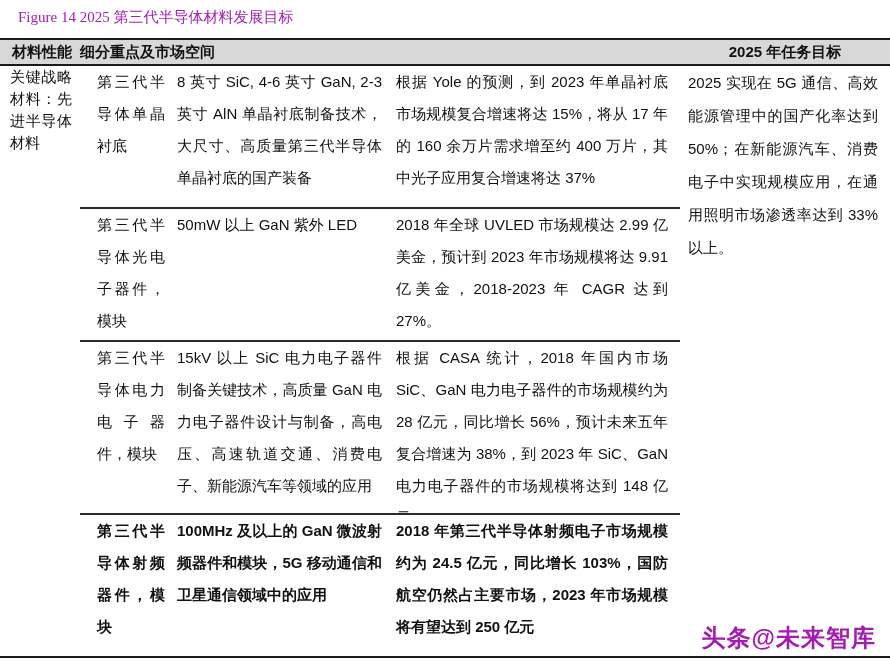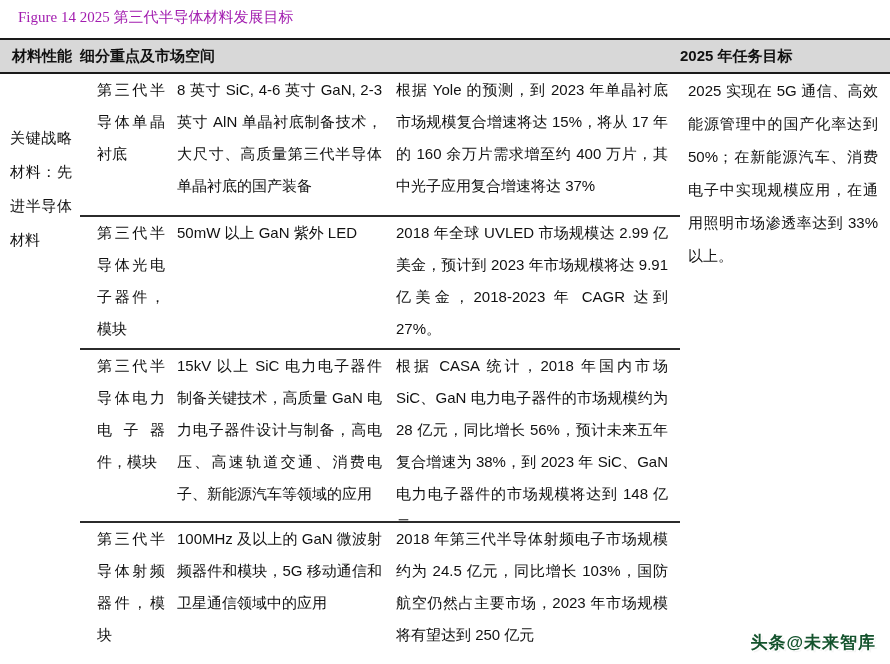--- a/index.html
+++ b/index.html
@@ -24,71 +24,71 @@
   }
   .table {
     position: absolute;
     left: 0;
     top: 38px;
     width: 890px;
   }
   .thead {
     display: grid;
     grid-template-columns: 80px 600px 210px;
-    height: 36px;
+    height: 28px;
     background: #d8d8d8;
     border-top: 2px solid #1a1a1a;
     border-bottom: 2px solid #1a1a1a;
     align-items: center;
     font-weight: bold;
     font-size: 15px;
   }
   .th-material { padding-left: 12px; text-align: left; }
   .th-detail  { }
-  .th-target  { text-align: left; }
+  .th-target  { text-align: center; }
   .tbody {
     display: grid;
     grid-template-columns: 80px 95px 215px 290px 210px;
     grid-template-rows: 143px 133px 173px 141px;
     border-bottom: 2px solid #1a1a1a;
     font-size: 15px;
   }
   .cell {
     display: flex;
     align-items: flex-start;
     overflow: hidden;
   }
   .cell .txt {
     width: 100%;
     text-align: justify;
     text-justify: inter-character;
     line-height: 32px;
   }
   .cat-cell { grid-column: 1; grid-row: 1 / span 5; }
-  .cat-cell .txt { padding: 0 8px 0 10px; line-height: 34px; margin-top: 47px; }
+  .cat-cell .txt { padding: 0 8px 0 10px; line-height: 22px; }
   .target-cell { grid-column: 5; grid-row: 1 / span 5; }
   .target-cell .txt { padding: 0 12px 0 8px; line-height: 33px; }
   .sub-cell { grid-column: 2; }
   .sub-cell .txt { padding: 0 10px 0 17px; }
   .focus-cell { grid-column: 3; }
   .focus-cell .txt { padding: 0 8px 0 2px; }
   .market-cell { grid-column: 4; }
   .market-cell .txt { padding: 0 12px 0 6px; }
   .row1 { grid-row: 1; }
   .row2 { grid-row: 2; }
   .row3 { grid-row: 3; }
-  .row4 { grid-row: 4; }
+  .row4 { grid-row: 4; font-weight: bold; }
   .divided { border-bottom: 2px solid #2b2b2b; }
   .watermark {
     position: absolute;
     right: 14px;
     bottom: 10px;
-    font-size: 17px;
+    font-size: 24px;
     font-weight: bold;
-    color: #14532d;
+    color: #a21caf;
     text-shadow: 1px 1px 0 #ffffff, 2px 2px 1px #f2f2f2;
     letter-spacing: 1px;
     white-space: nowrap;
   }
 </style>
 </head>
 <body>
 
 <div class="page">
 

